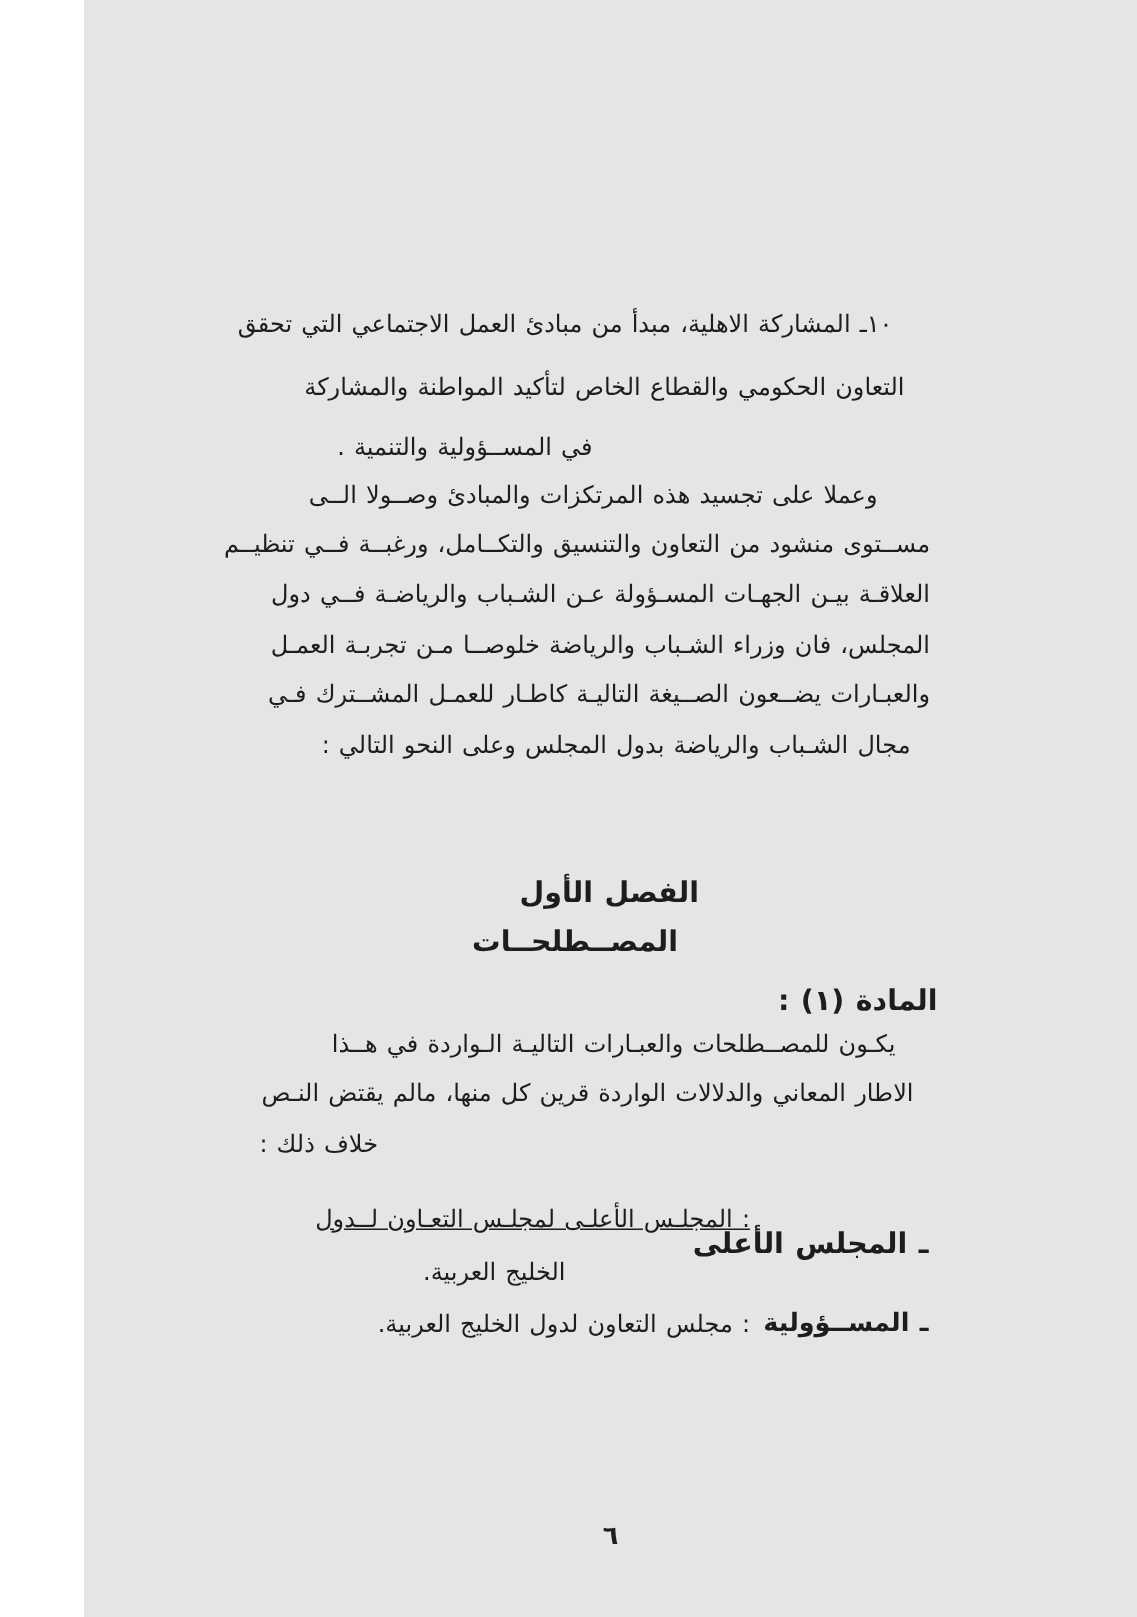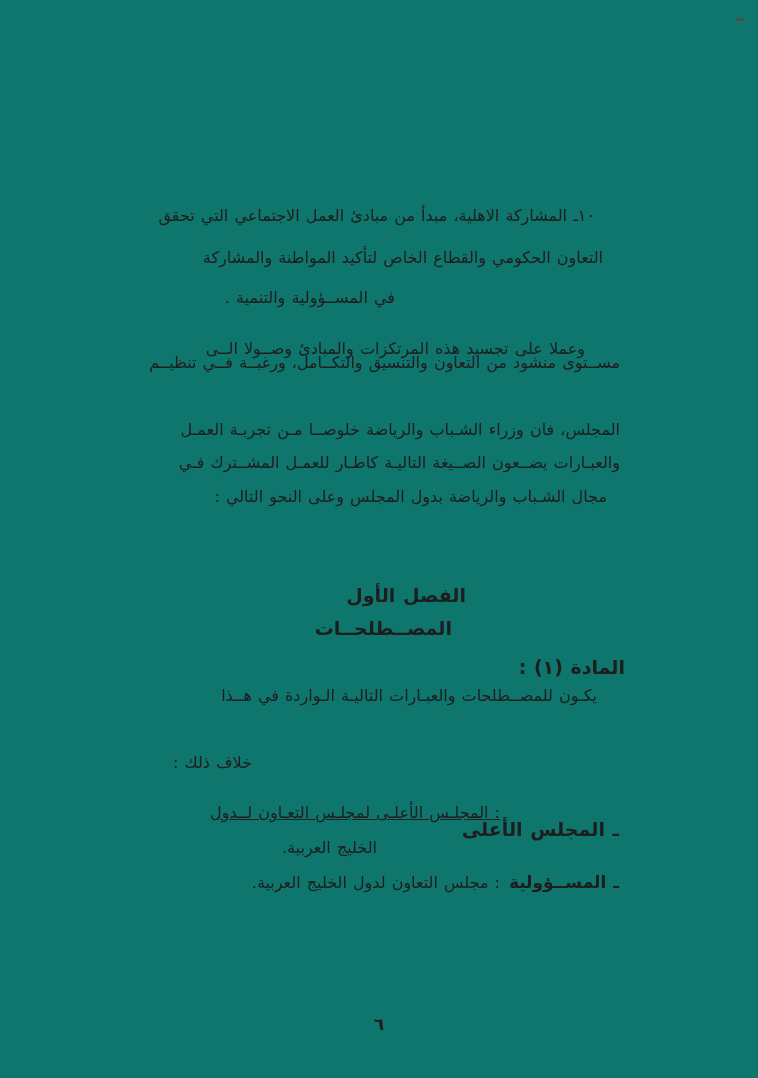--- a/index.html
+++ b/index.html
@@ -2,23 +2,23 @@
 <html lang="ar" dir="rtl"><head>
 <meta charset="utf-8">
 <style>
   html, body {
     margin: 0;
     padding: 0;
     background: #ffffff;
   }
   .page {
     position: relative;
-    width: 758px;
+    width: 702px;
     height: 1078px;
-    background: #0f766e;
+    background: #e5e5e5;
     font-family: "DejaVu Sans", sans-serif;
     direction: rtl;
     color: #1d1d1d;
     overflow: hidden;
   }
   .line {
     position: absolute;
     white-space: nowrap;
     font-size: 16px;
     line-height: 1.3;
@@ -49,31 +49,33 @@
 <body>
 
 <div class="page">
 
   <span class="corner-mark"></span>
 
   <div class="line" style="top:206px; right:163px;">١٠ـ المشاركة الاهلية، مبدأ من مبادئ العمل الاجتماعي التي تحقق</div>
   <div class="line" style="top:248px; right:155px;">التعاون الحكومي والقطاع الخاص لتأكيد المواطنة والمشاركة</div>
   <div class="line" style="top:288px; right:363px;">في المســؤولية والتنمية .</div>
 
-  <div class="line" style="top:320px; right:173px;margin-top:19px;">وعملا على تجسيد هذه المرتكزات والمبادئ وصــولا الــى</div>
+  <div class="line" style="top:320px; right:173px;">وعملا على تجسيد هذه المرتكزات والمبادئ وصــولا الــى</div>
   <div class="line" style="top:353px; right:138px;margin-left:40px;">مســتوى  منشود من التعاون والتنسيق والتكــامل، ورغبــة فــي تنظيــم</div>
+  <div class="line" style="top:386px; right:138px;">العلاقـة بيـن  الجهـات المسـؤولة عـن الشـباب والرياضـة فــي دول</div>
   <div class="line" style="top:420px; right:138px;">المجلس، فان وزراء  الشـباب والرياضة خلوصــا مـن تجربـة العمـل</div>
   <div class="line" style="top:453px; right:138px;">والعبـارات يضــعون الصــيغة  التاليـة كاطـار للعمـل المشــترك فـي</div>
   <div class="line" style="top:487px; right:151px;">مجال الشـباب والرياضة بدول  المجلس وعلى النحو التالي :</div>
 
   <div class="line heading" style="top:583px; right:292px;">الفصل الأول</div>
   <div class="line heading" style="top:616px; right:306px;">المصــطلحــات</div>
 
   <div class="line heading" style="top:655px; right:133px;">المادة (١) :</div>
   <div class="line" style="top:686px; right:161px;">يكـون للمصــطلحات والعبـارات التاليـة الـواردة في هــذا</div>
+  <div class="line" style="top:719px; right:149px;">الاطار  المعاني والدلالات الواردة قرين كل منها، مالم يقتض النـص</div>
   <div class="line" style="top:753px; right:506px;">خلاف  ذلك :</div>
 
   <div class="line bold" style="top:801px; right:139px; font-size:19px;margin-top:16px;">ـ المجلس الأعلى</div>
   <div class="line" style="top:803px; right:258px;text-decoration:underline;">: المجلـس الأعلـى لمجلـس التعـاون لــدول</div>
   <div class="line" style="top:838px; right:381px;">الخليج  العربية.</div>
 
   <div class="line bold" style="top:871px; right:139px; font-size:17px;">ـ المســؤولية</div>
   <div class="line" style="top:873px; right:258px;">: مجلس التعاون لدول الخليج العربية.</div>
 
   <div class="page-number">٦</div>

